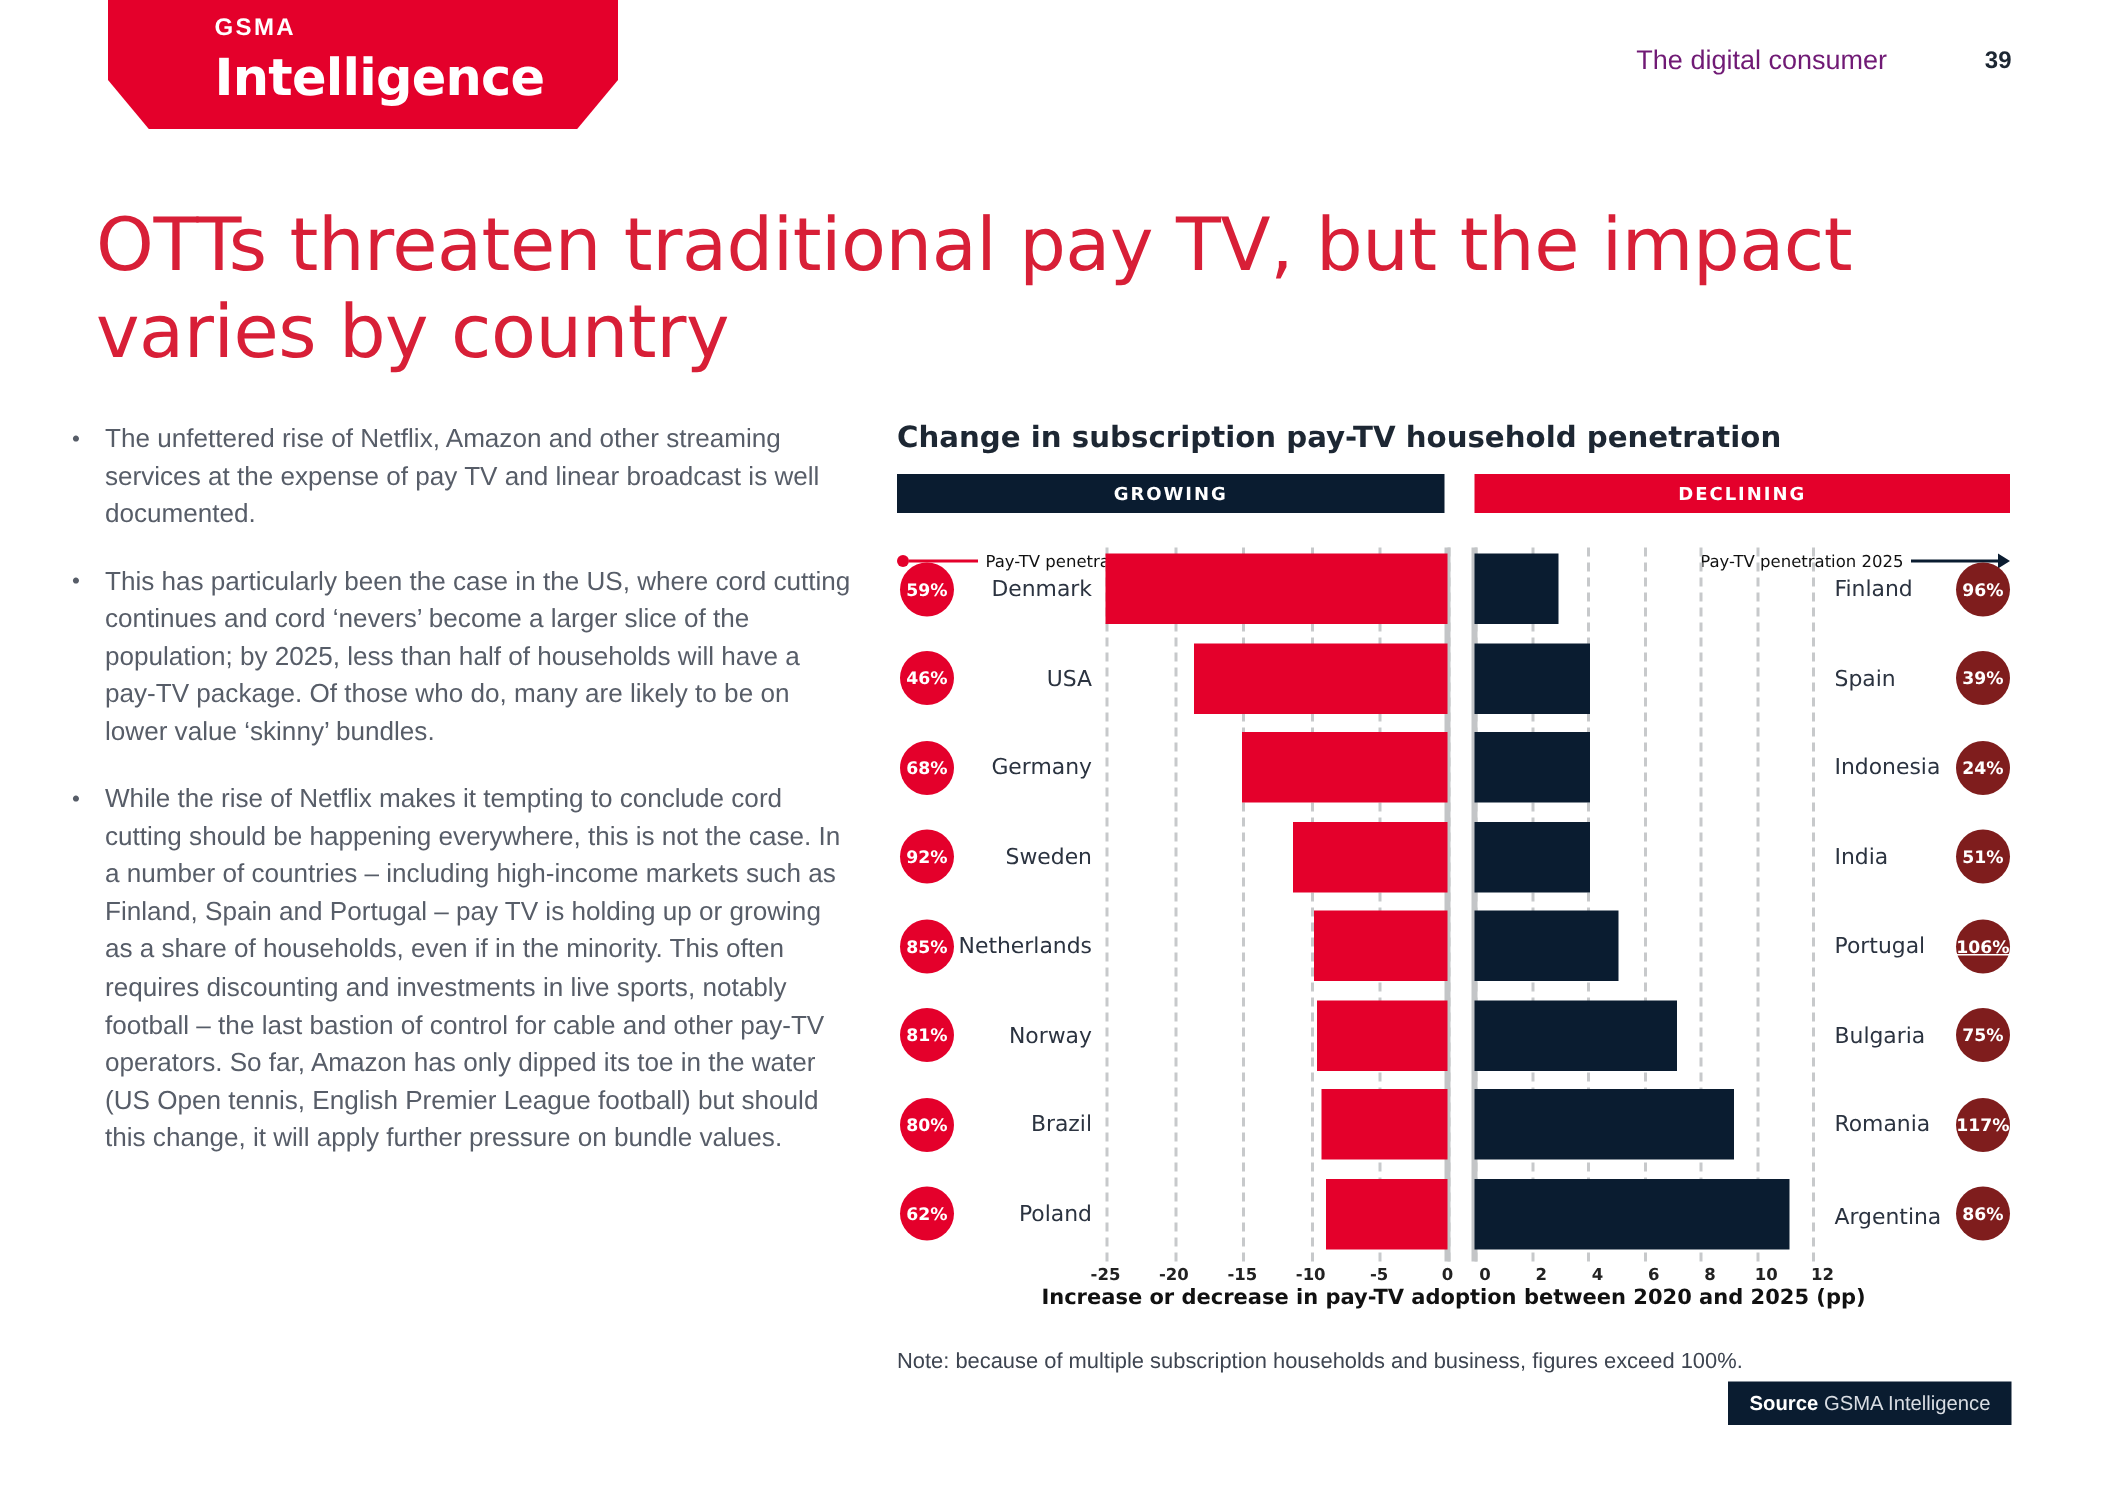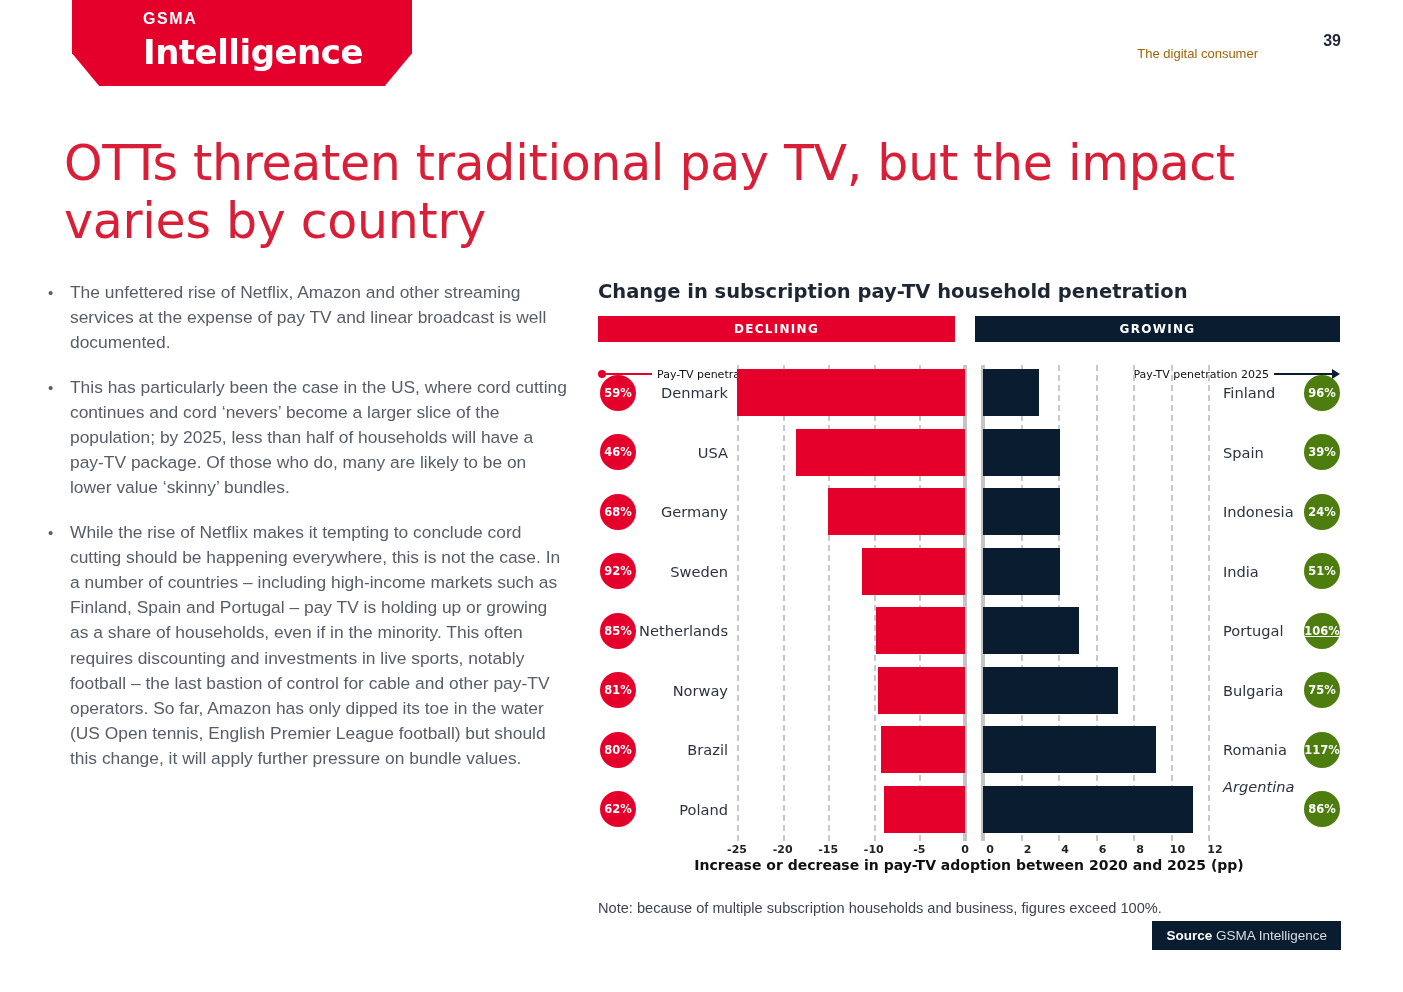--- a/index.html
+++ b/index.html
@@ -17,22 +17,22 @@
   .logo-gsma{
     position:absolute;left:143px;top:10px;
     color:#fff;font-weight:bold;font-size:16px;letter-spacing:1.6px;text-align:center;
   }
   .logo-intel{
     position:absolute;left:143px;top:32px;
     color:#fff;font-weight:bold;font-size:34px;letter-spacing:-0.5px;
     font-family:"DejaVu Sans",sans-serif;
   }
   .hdr-section{
-    position:absolute;right:145px;top:46px;
-    font-size:13px;color:#a16207;
+    position:absolute;right:145px;top:30px;
+    font-size:18px;color:#701a75;
   }
   .hdr-page{
     position:absolute;right:62px;top:32px;
     font-size:16px;font-weight:bold;color:#1d2733;
   }
   
   .title{
     position:absolute;left:64px;top:135px;width:1230px;
     color:#D81F37;font-size:49px;line-height:58px;
     font-family:"DejaVu Sans",sans-serif;font-weight:400;letter-spacing:-0.3px;
@@ -85,21 +85,21 @@
   }
   .cname.l{text-align:right;right:612px;width:150px;}
   .cname.r{text-align:left;left:625px;width:120px;}
   .badge{
     position:absolute;width:36px;height:36px;border-radius:50%;
     color:#fff;font-size:11.5px;font-weight:bold;
     display:flex;align-items:center;justify-content:center;
     font-family:"DejaVu Sans",sans-serif;top:5.5px;
   }
   .badge.red{background:#E4002B;left:2px;}
-  .badge.navy{background:#4d7c0f;right:0px;}
+  .badge.navy{background:#7f1d1d;right:0px;}
   .tick{
     position:absolute;font-size:11px;color:#222;font-weight:bold;
     font-family:"DejaVu Sans",sans-serif;transform:translateX(-50%);
   }
   .xlabel{
     position:absolute;left:0;right:0;text-align:center;
     font-size:14px;font-weight:bold;color:#111;
     font-family:"DejaVu Sans",sans-serif;
   }
   .note{
@@ -134,22 +134,22 @@
   <div class="bullet">
     <span class="dot">•</span>
     <span class="txt">While the rise of Netflix makes it tempting to conclude cord cutting should be happening everywhere, this is not the case. In a number of countries – including high-income markets such as Finland, Spain and Portugal – pay TV is holding up or growing as a share of households, even if in the minority. This often requires discounting and investments in live sports, notably football – the last bastion of control for cable and other pay-TV operators. So far, Amazon has only dipped its toe in the water (US Open tennis, English Premier League football) but should this change, it will apply further pressure on bundle values.</span>
   </div>
 </div>
 
 <div class="chart-wrap">
   <div class="chart-title">Change in subscription pay-TV household penetration</div>
 
   <div class="band-row">
+    <div class="band growing">GROWING</div>
     <div class="band declining">DECLINING</div>
-    <div class="band growing">GROWING</div>
   </div>
 
   <div class="legend-row">
     <div class="legend left">
       <span class="lg-dot red"></span>
       <span class="lg-line red"></span>
       <span class="lg-txt">Pay-TV penetration 2025</span>
     </div>
     <div class="legend right">
       <span class="lg-txt">Pay-TV penetration 2025</span>
@@ -213,21 +213,21 @@
       <div class="barL" style="left: 283.096px; width: 83.904px; top: 361px;"></div>
       <div class="badge red" style="top: 366.5px;">80%</div>
       <div class="cname l" style="top: 361px;">Brazil</div>
       <div class="barR" style="left: 385px; width: 172.5px; top: 361px;"></div>
       <div class="cname r" style="top: 361px;">Romania</div>
       <div class="badge navy" style="top: 366.5px;">117%</div>
       <div class="barL" style="left: 285.832px; width: 81.168px; top: 420.5px;"></div>
       <div class="badge red" style="top: 426px;">62%</div>
       <div class="cname l" style="top: 420.5px;">Poland</div>
       <div class="barR" style="left: 385px; width: 210px; top: 420.5px;"></div>
-      <div class="cname r" style="top: 398px; font-style: italic;">Argentina</div>
+      <div class="cname r" style="top: 423px;">Argentina</div>
       <div class="badge navy" style="top: 426px;">86%</div>
       <div class="tick" style="left: 139px; top: 478px;">-25</div>
       <div class="tick" style="left: 184.6px; top: 478px;">-20</div>
       <div class="tick" style="left: 230.2px; top: 478px;">-15</div>
       <div class="tick" style="left: 275.8px; top: 478px;">-10</div>
       <div class="tick" style="left: 321.4px; top: 478px;">-5</div>
       <div class="tick" style="left: 367px; top: 478px;">0</div>
       <div class="tick" style="left: 392px; top: 478px;">0</div>
       <div class="tick" style="left: 429.5px; top: 478px;">2</div>
       <div class="tick" style="left: 467px; top: 478px;">4</div>

